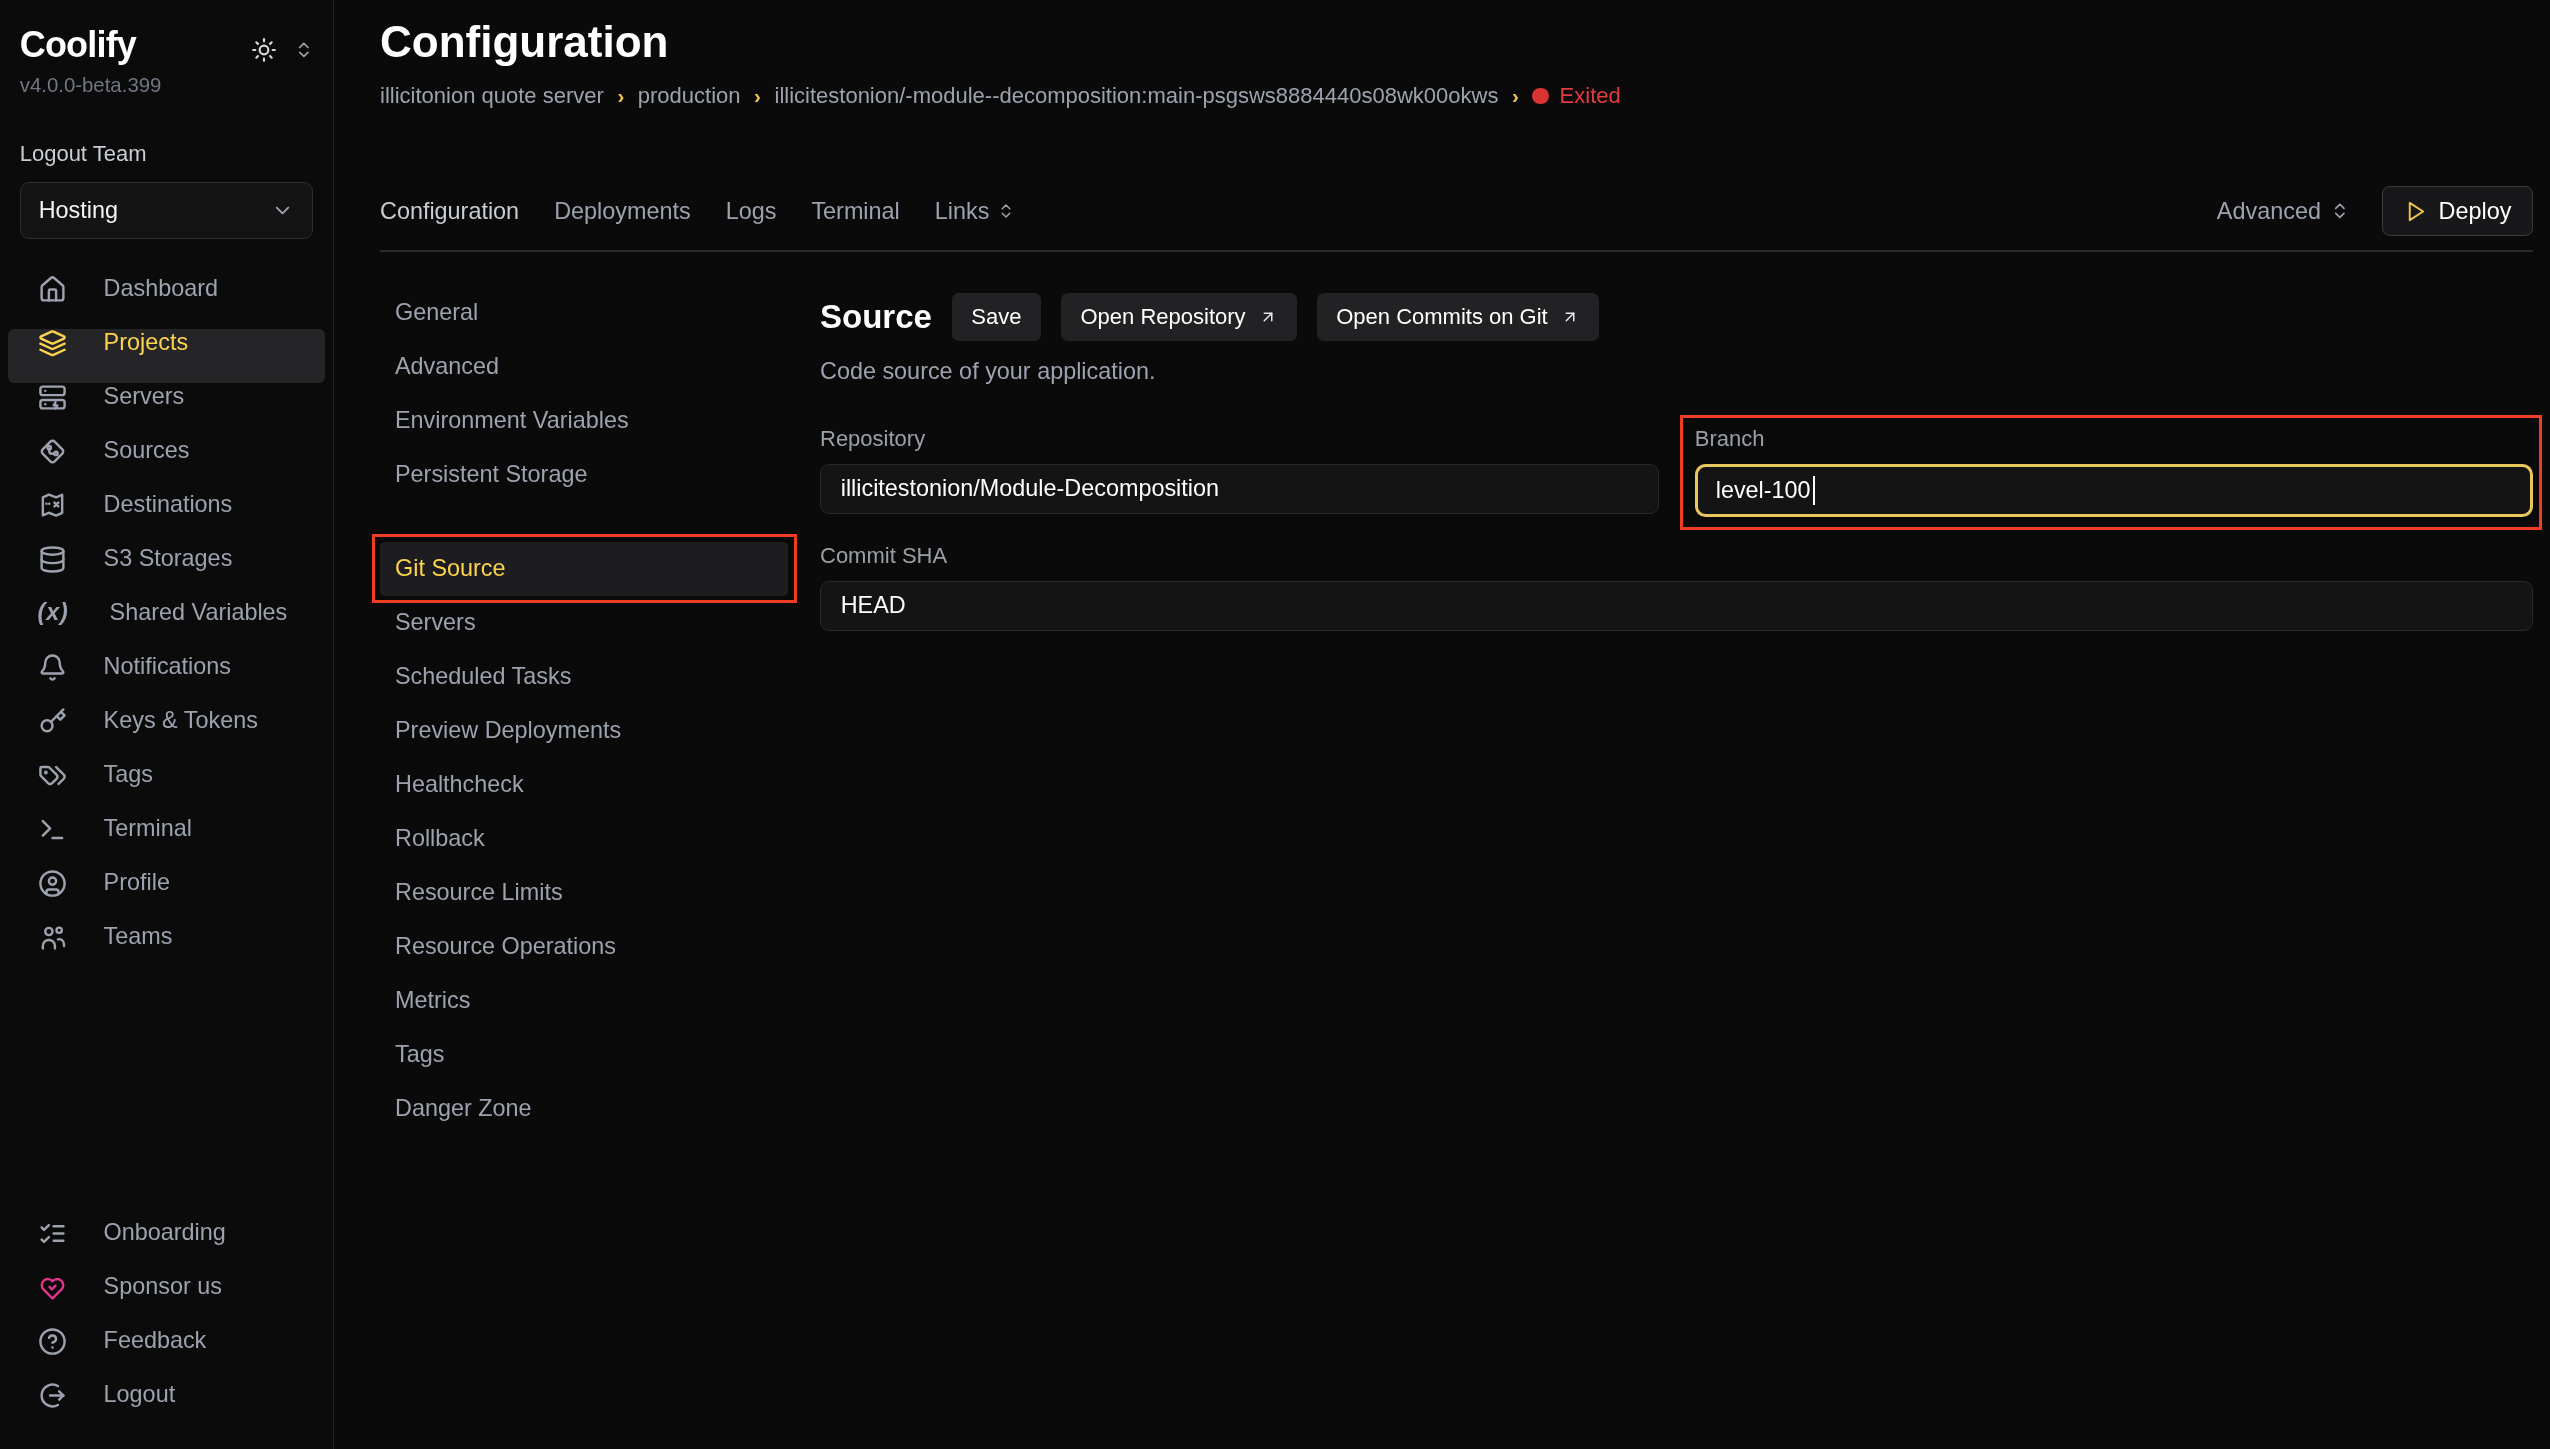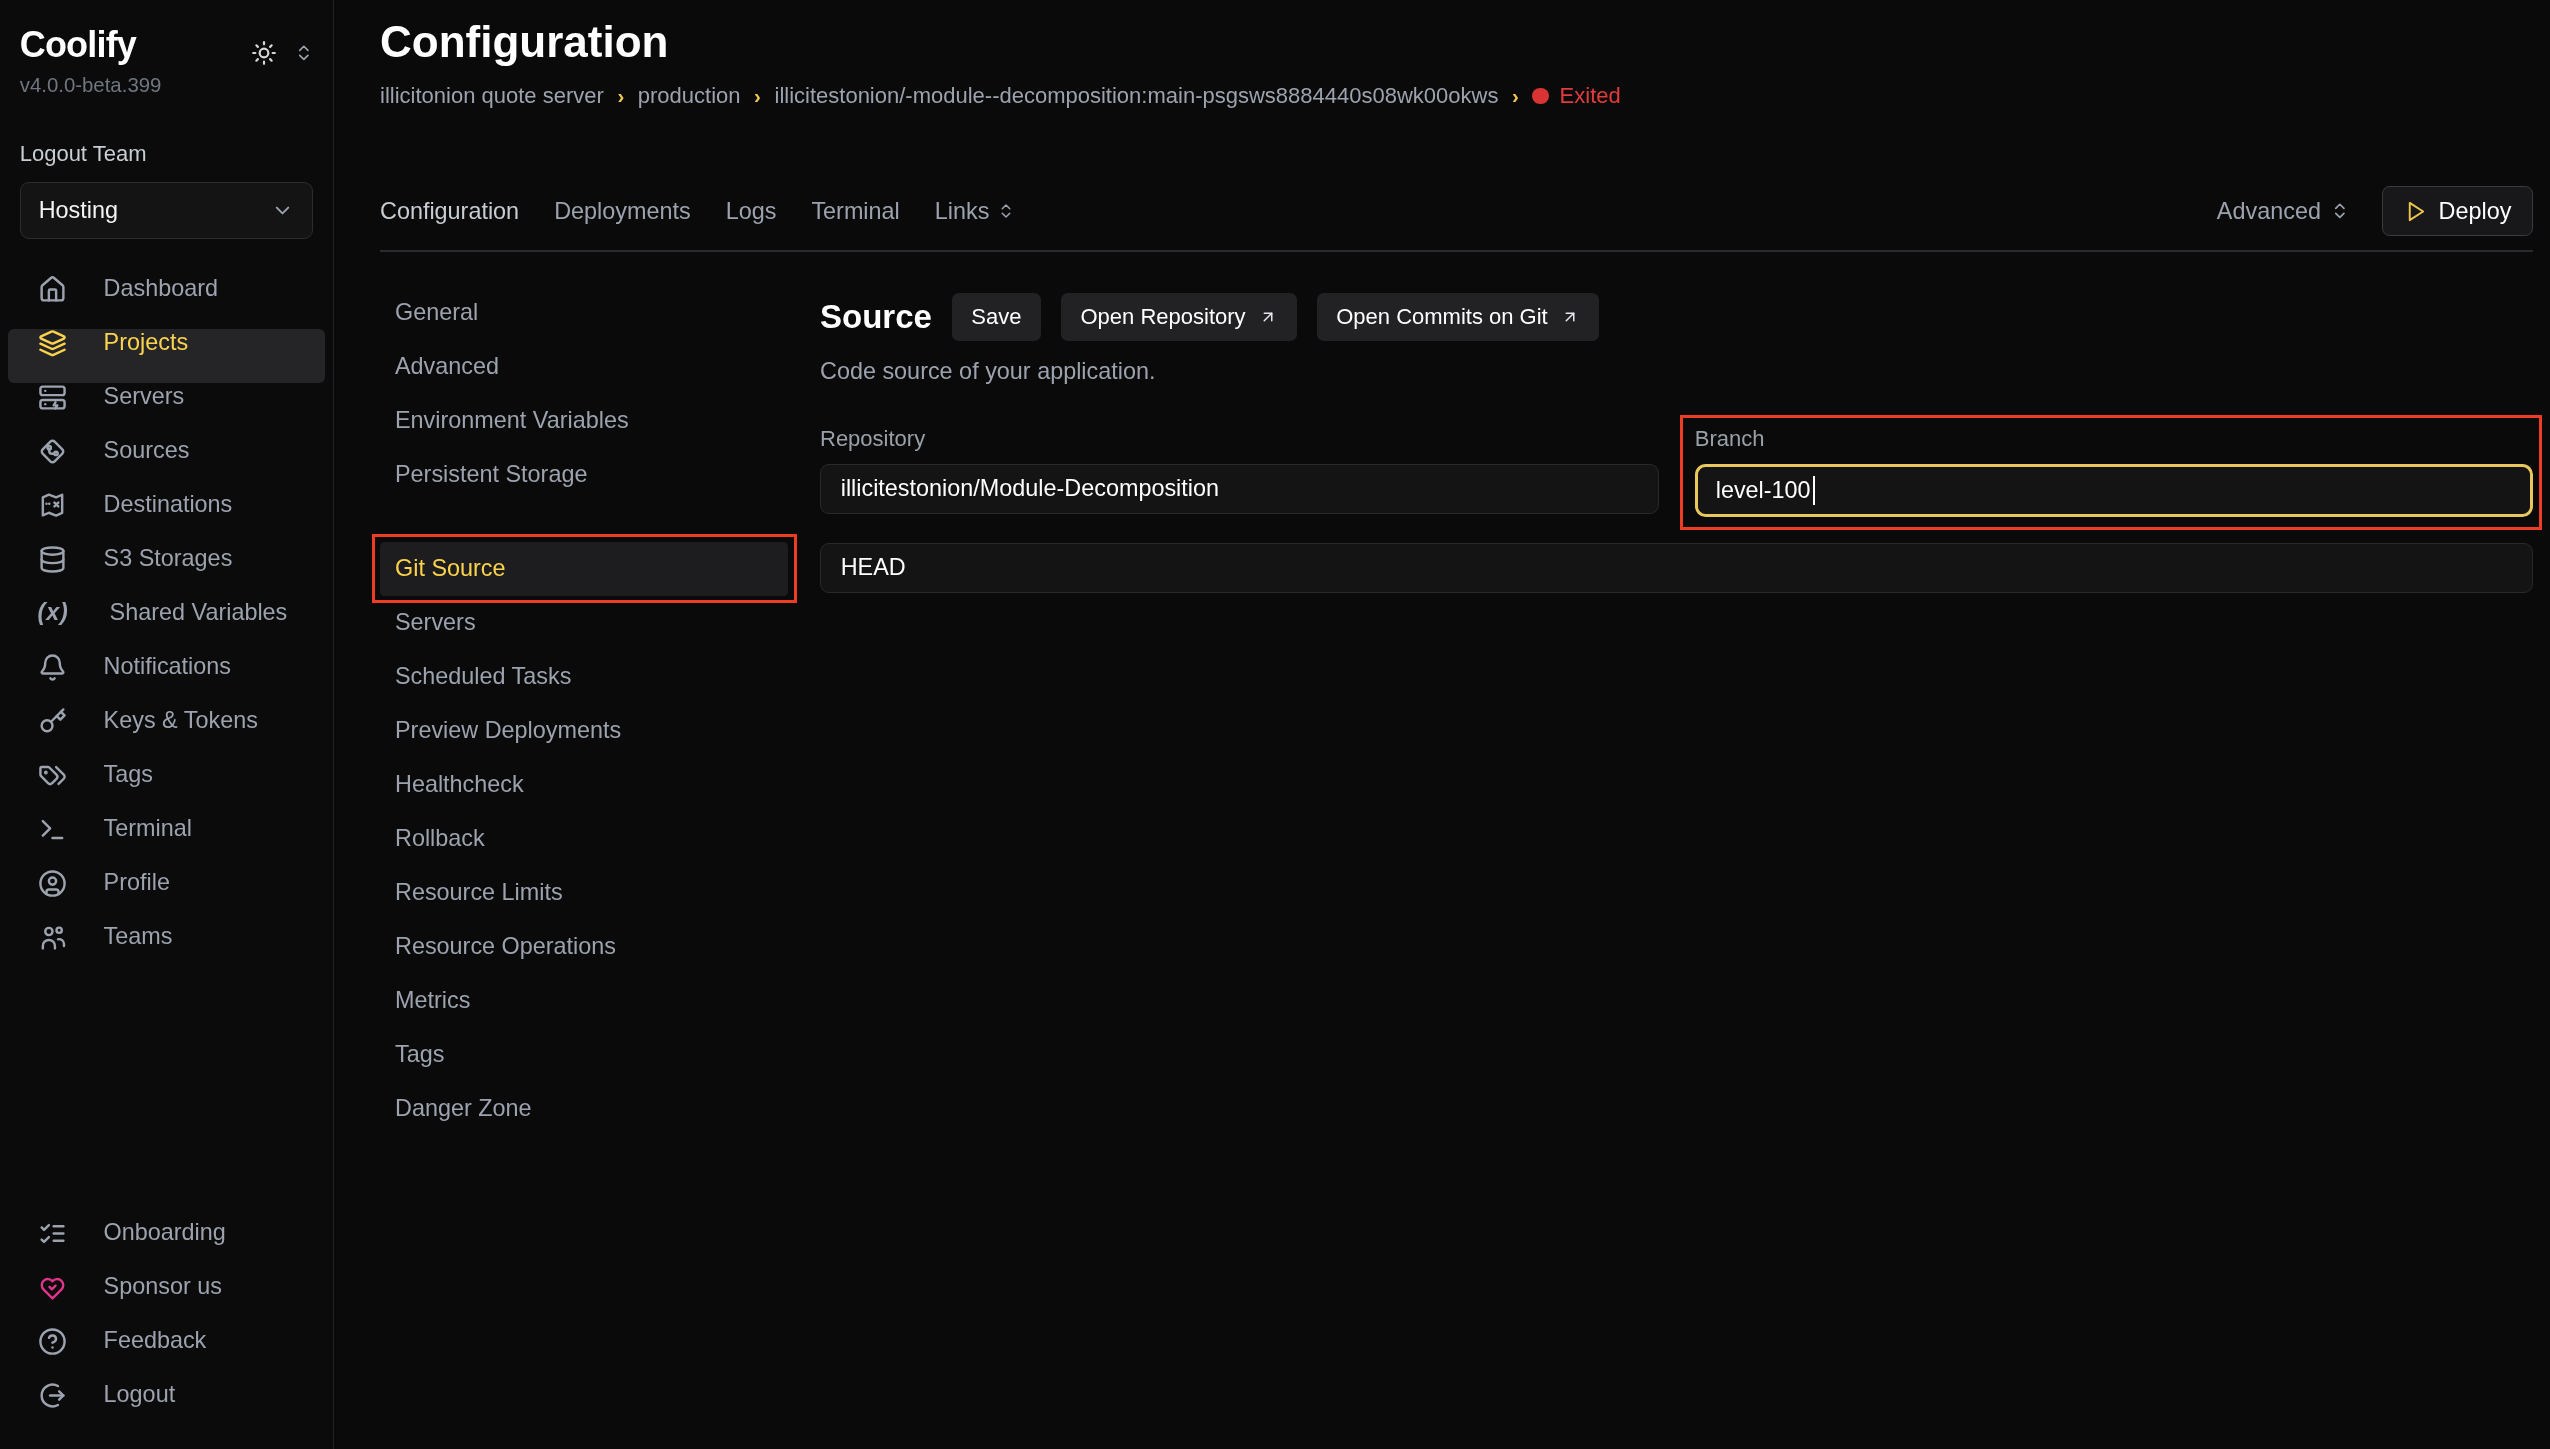--- a/index.html
+++ b/index.html
@@ -4,21 +4,21 @@
 <style>
   * { margin:0; padding:0; box-sizing:border-box; }
   html,body { width:2550px; height:1449px; background:#0a0a0a; overflow:hidden;
               font-family:"Liberation Sans","DejaVu Sans",sans-serif; color:#e5e7eb; }
   svg { display:block; }
 
   
   .sidebar { position:absolute; left:0; top:0; width:334px; height:100%;
              background:#0b0b0b; border-right:1.5px solid #222326; padding:19.7px 0 7.6px 0;
              display:flex; flex-direction:column; }
-  .brand-row { display:flex; align-items:flex-end; padding:4.5px 19.7px 0 19.7px;gap:44px; }
+  .brand-row { display:flex; align-items:center; padding:4.5px 19.7px 0 19.7px;gap:44px; }
   .brand { font-size:36px; font-weight:800; color:#ffffff; letter-spacing:-0.8px; }
   .brand-icons { margin-left:auto; display:flex; align-items:center; gap:16.6px; margin-top:9px; }
   .icon-btn { color:#d8d8d8; cursor:pointer; }
   .icon-btn.dim { color:#9ca3af; }
   .version { font-size:20.4px; color:#6f7680; padding:7.6px 19.7px 0 19.7px; }
   .team-label { font-size:22px; color:#c9ced4; padding:44px 19.7px 0 19.7px; }
   .team-select { margin:15px 19.7px 0 19.7px; height:57px; background:#141414;
                  border:1.5px solid #2c2d30; border-radius:9px; display:flex; align-items:center;
                  padding:0 18px; cursor:pointer; }
   .team-select .val { font-size:23.4px; color:#f4f4f5; }
@@ -419,19 +419,20 @@
         <div class="branch-group">
           <label class="field-label">Branch</label>
           <div class="branch-input">
             <span>level-100</span>
               <span class="caret"></span>
           </div>
           <div class="annotation-box"></div>
         </div>
 
         <div class="commit-row">
+          <label class="field-label">Commit SHA</label>
           <input class="text-input" type="text" value="HEAD" style="">
         </div>
       </div>
     </section>
   </div>
 </main>
 
 
 </body></html>

